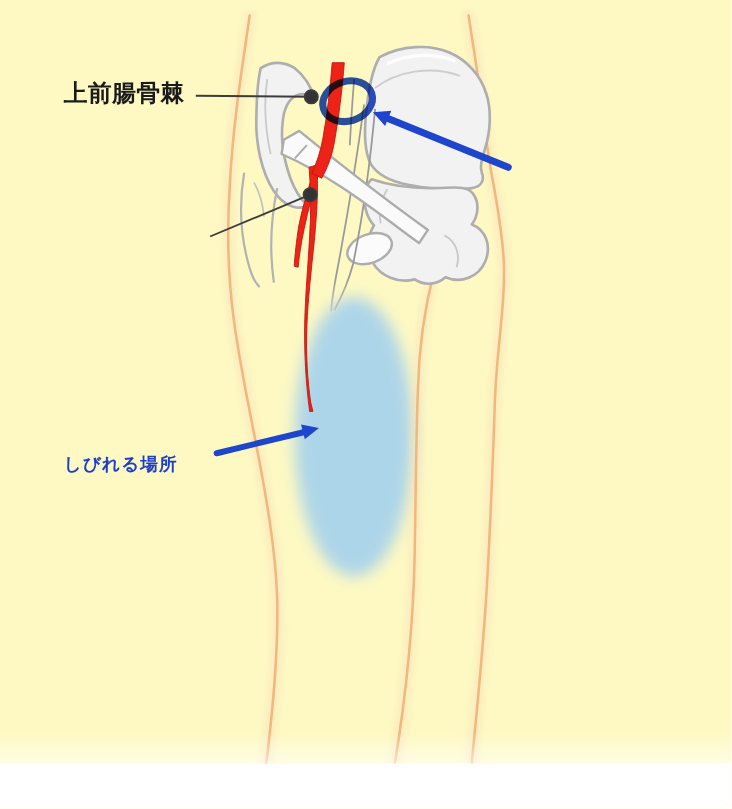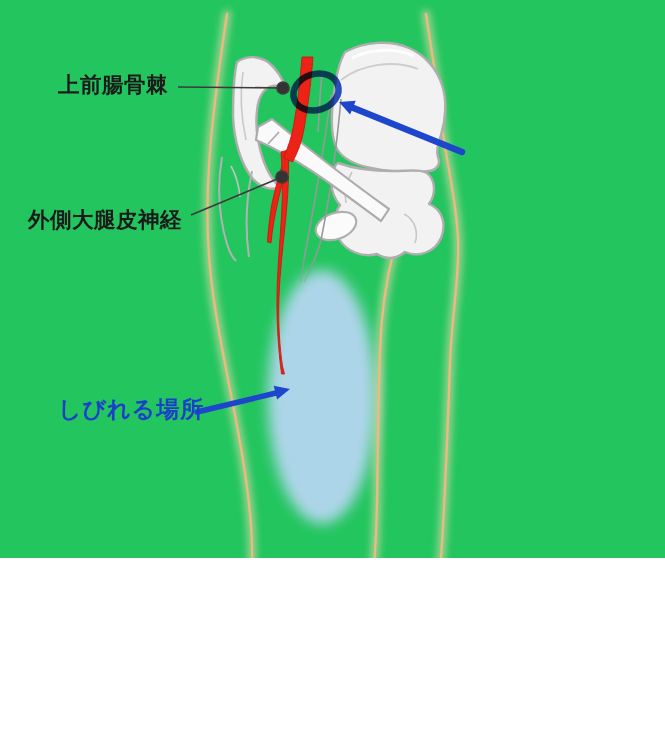--- a/index.html
+++ b/index.html
@@ -1,26 +1,26 @@
 <!DOCTYPE html>
 <html><head>
 <meta charset="utf-8">
 <style>
   html,body{margin:0;padding:0;background:#fff;}
   .fig{
-    position:relative;width:665px;height:558px;background:#22c55e;overflow:hidden;
+    position:relative;width:665px;height:694px;background:#fef9c3;overflow:hidden;
     font-family:"Liberation Sans","DejaVu Sans",sans-serif;
   }
   .fig svg{position:absolute;left:0;top:0;}
   .label{
     position:absolute;font-weight:bold;font-size:21.5px;line-height:1.1;
     letter-spacing:0.5px;white-space:nowrap;color:#1a1a1a;
   }
   .label.blue{color:#1b3ecd;}
-  .label.numb{font-size:23px;letter-spacing:1px;}
+  .label.numb{font-size:16px;letter-spacing:1px;margin-top:17px;}
   .bottom-fade{
     position:absolute;left:0;right:0;top:666px;height:69px;
     background:linear-gradient(to bottom, rgba(255,255,255,0) 0%, #ffffff 72%);
     pointer-events:none;
   }
 </style>
 </head>
 <body>
 
 <div class="fig">
@@ -112,19 +112,18 @@
       </g>
       <g>
         <path d="M197,412 L276,393" fill="none" stroke="#1e46cc" stroke-width="5.5" stroke-linecap="round"></path>
         <polygon points="290,389 277.1,399.4 273.7,385.8" fill="#1e46cc"></polygon>
       </g>
     </g>
   </svg>
 
   <div class="label" style="left:58px;top:74px">上前腸骨棘</div>
 
-  <div class="label" style="left:28px;top:209px">外側大腿皮神経</div>
 
 
   <div class="label blue numb" style="left:58px;top:397px">しびれる場所</div>
 
   <div class="bottom-fade"></div>
 </div>
 
 </body></html>

